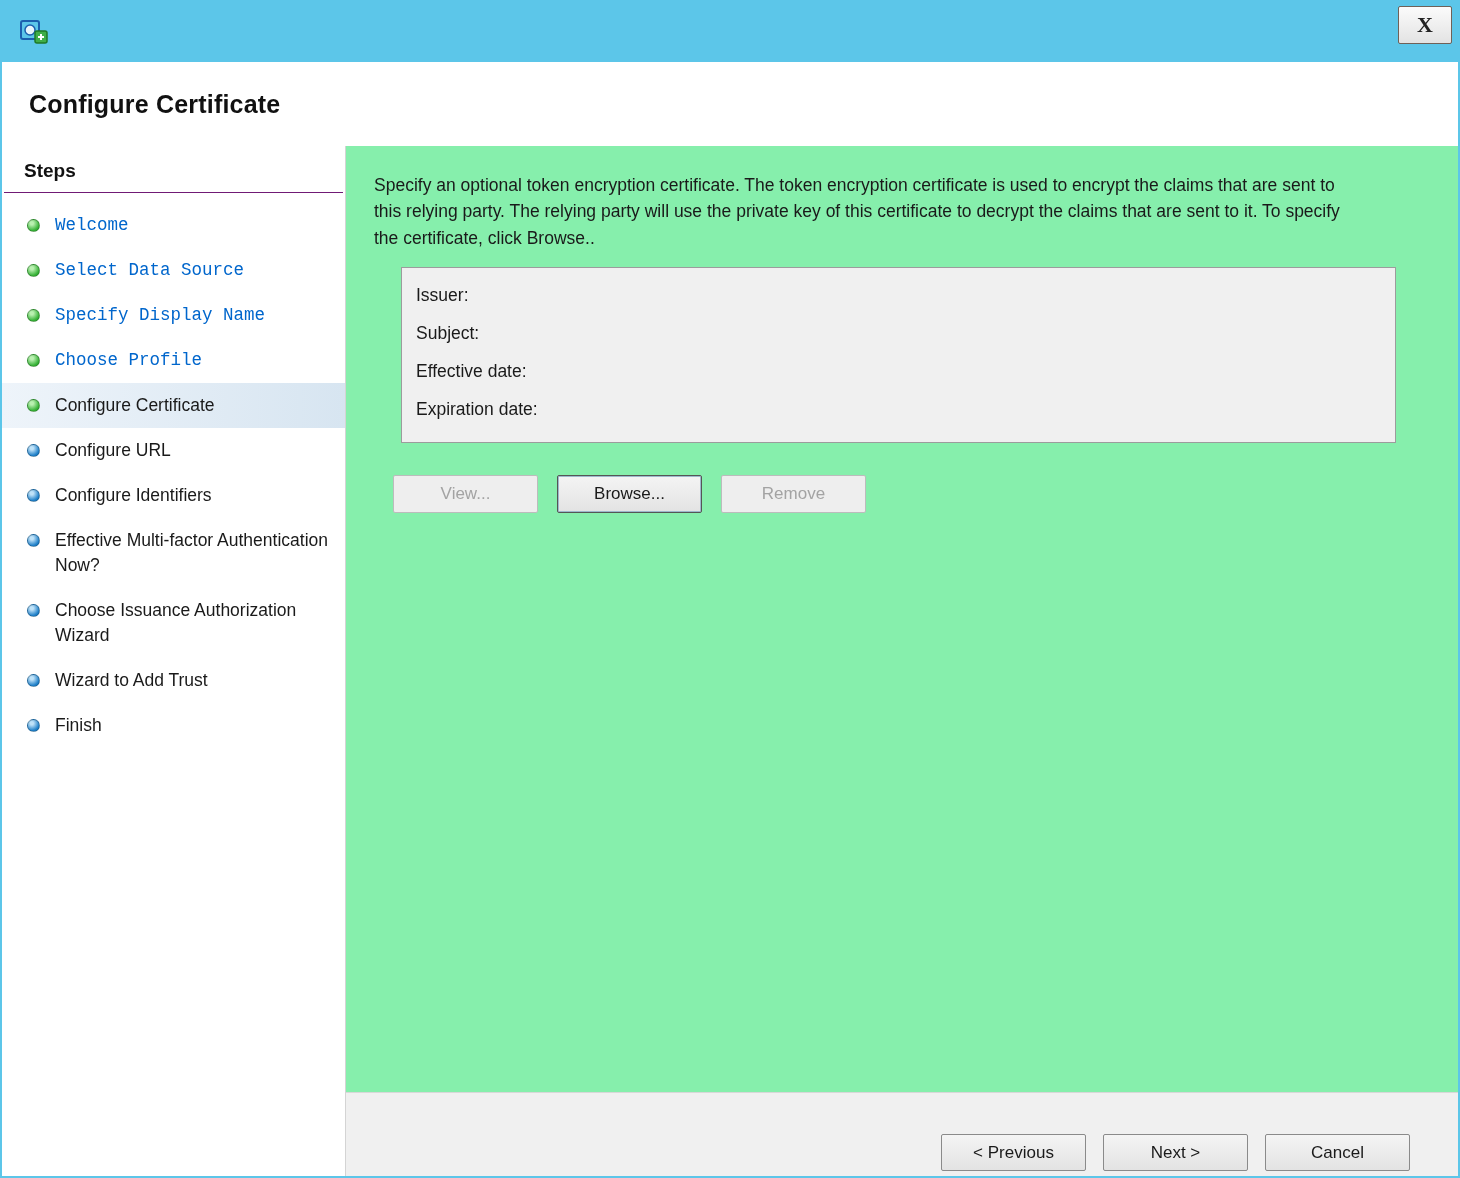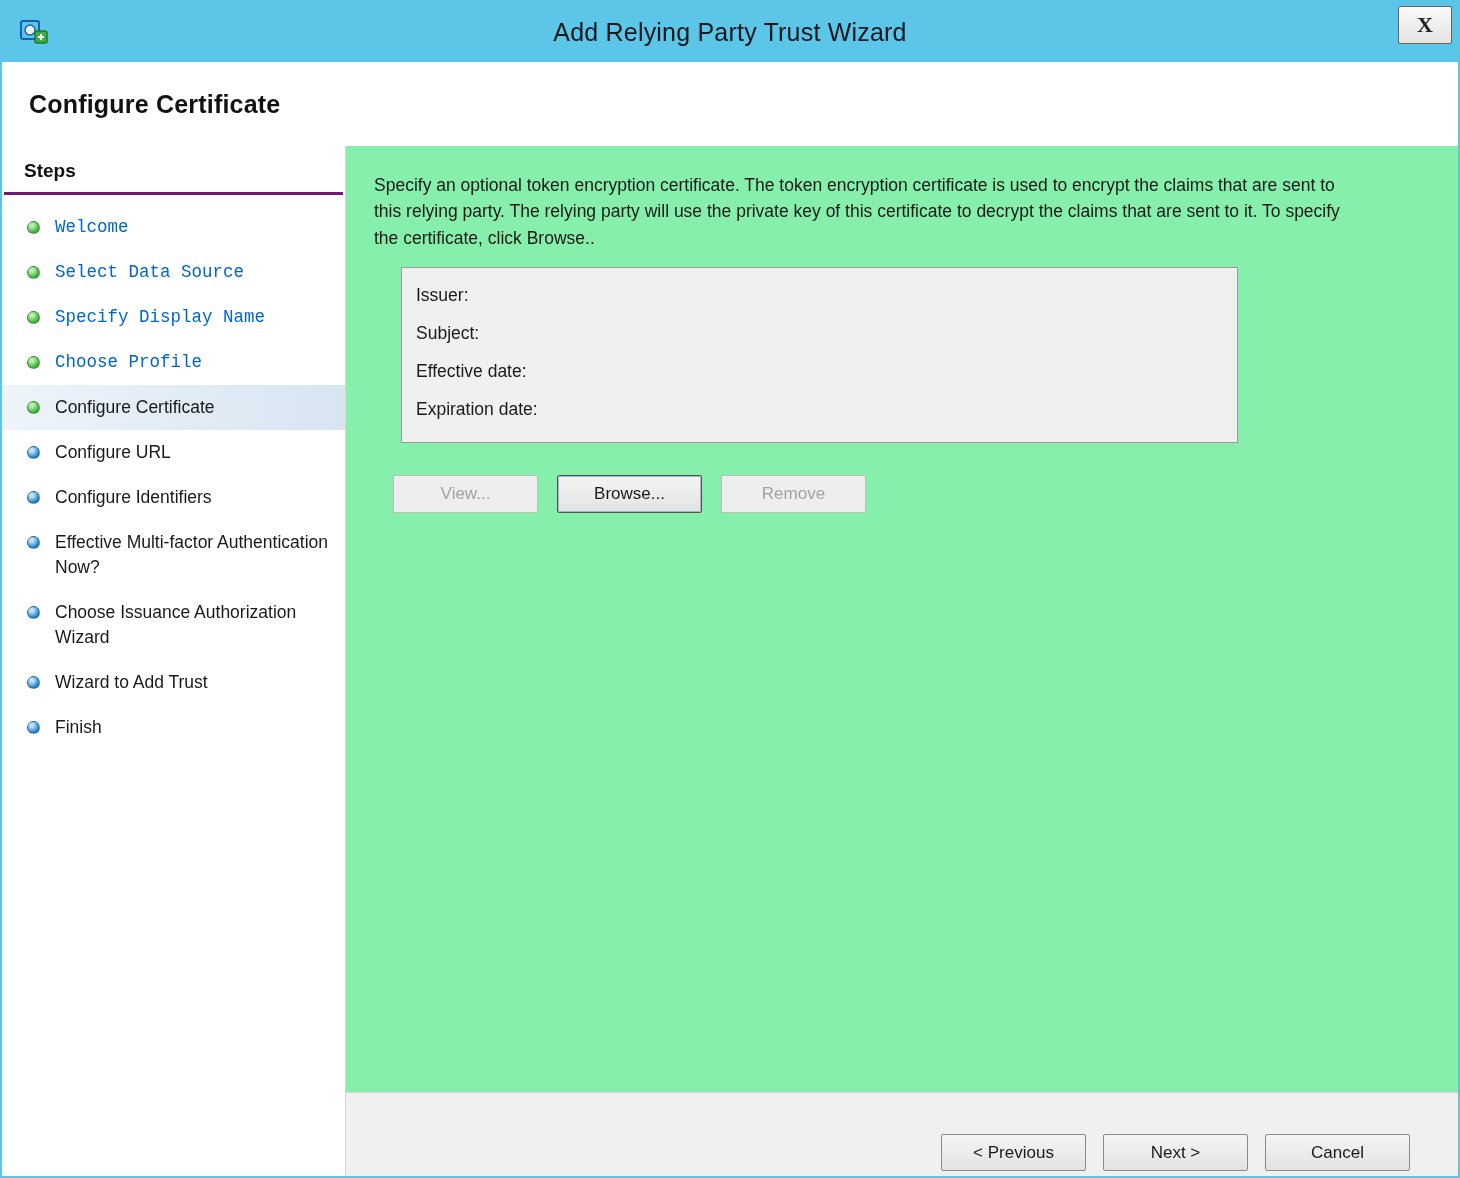--- a/index.html
+++ b/index.html
@@ -56,21 +56,21 @@
   
   .body{flex:1;display:flex;min-height:0;}
   .sidebar{
     flex:0 0 344px;width:344px;background:#ffffff;
     border-right:1px solid #d4d4d4;
     padding-top:14px;
   }
   .steps-heading{
     font-size:19px;font-weight:700;color:#111;
     padding:0 14px 10px 20px;margin:0 2px;
-    border-bottom:3px solid #701a75;
+    border-bottom:1px solid #701a75;
   }
   #steps-list{list-style:none;margin-top:10px;}
   .step{
     display:flex;align-items:flex-start;
     padding:10px 12px 10px 25px;
     font-size:17.5px;line-height:25px;color:#1a1a1a;
   }
   .step .dot{
     flex:0 0 13px;width:13px;height:13px;border-radius:50%;
     margin:6px 15px 0 0;
@@ -90,21 +90,21 @@
   }
   
   .right-col{flex:1;display:flex;flex-direction:column;background:#86efac;min-width:0;}
   .main{flex:1;padding:26px 30px 0 28px;}
   .description{
     font-size:17.5px;line-height:1.5;color:#1a1a1a;
     max-width:985px;
   }
   .cert-box{
     margin:16px 0 0 27px;
-    width:837px;
+    width:995px;
     border:1px solid #9c9c9c;
     padding:16px 14px 6px 14px;
     background:#f0f0f0;
   }
   .cert-row{display:flex;margin-bottom:15px;line-height:23px;}
   .cert-label{font-size:17.5px;color:#1a1a1a;}
   .cert-value{font-size:17.5px;color:#1a1a1a;margin-left:8px;}
   .button-row{
     margin:32px 0 0 19px;
     display:flex;gap:19px;
@@ -143,21 +143,20 @@
 
   <div class="titlebar">
     <span class="app-icon">
       <svg width="30" height="30" viewBox="0 0 30 30" aria-hidden="true">
         <rect x="2" y="4" width="18" height="18" rx="2" fill="none" stroke="#1b5fae" stroke-width="2"></rect>
         <circle cx="11" cy="13" r="5" fill="#e8f4fb" stroke="#1b5fae" stroke-width="1.5"></circle>
         <rect x="16" y="14" width="12" height="12" rx="2" fill="#3fae49" stroke="#1f7a27" stroke-width="1.5"></rect>
         <path d="M19 20h6M22 17v6" stroke="#ffffff" stroke-width="2"></path>
       </svg>
     </span>
-    <div class="title">Add Relying Party Trust Wizard</div>
     <button class="close-btn">X</button>
   </div>
 
   <div class="page-header">
     <h1>Configure Certificate</h1>
   </div>
 
   <div class="body">
 
     <div class="sidebar">

